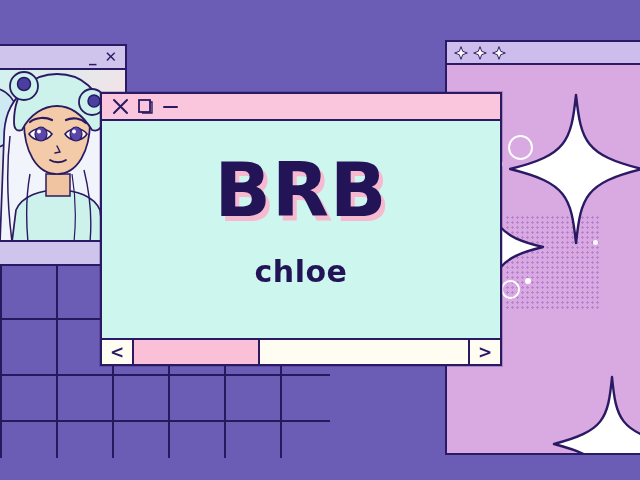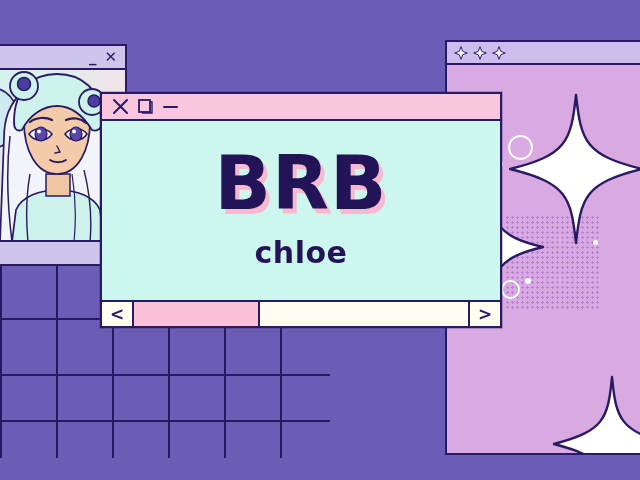--- a/index.html
+++ b/index.html
@@ -48,21 +48,21 @@
     height:24px;background:#cfc4ec;border-bottom:2px solid #2a1a63;
     display:flex;align-items:center;justify-content:flex-end;gap:8px;
     padding-right:8px;box-sizing:border-box;
     font-size:15px;color:#2a1a63;font-weight:bold;line-height:1;
   }
   .win-left .art{position:absolute;left:0;right:0;top:24px;height:170px;overflow:hidden;background:#f6dfe6;}
   .win-left .foot{position:absolute;left:0;right:0;top:194px;bottom:0;background:#cfc4ec;border-top:2px solid #2a1a63;}
 
   
   .win-main{
-    position:absolute;left:100px;top:92px;width:402px;height:236px;
+    position:absolute;left:100px;top:92px;width:402px;height:274px;
     background:#86efac;border:2px solid #2a1a63;box-sizing:border-box;
     box-shadow:0 0 0 1px rgba(42,26,99,.25);
     text-decoration:underline;
   }
   .win-main .titlebar{
     height:27px;background:#f9c6dd;border-bottom:2px solid #2a1a63;
     display:flex;align-items:center;gap:9px;padding-left:10px;box-sizing:border-box;
   }
   .tb-ico{color:#2a1a63;display:flex;align-items:center;}
   .win-main .content{
@@ -73,21 +73,21 @@
   .brb{
     font-family:"DejaVu Sans", sans-serif;
     font-weight:bold;font-size:74px;line-height:.95;
     color:#221456;letter-spacing:1px;
     text-shadow:4px 5px 0 #f7b9cf;
     margin:0 0 14px 0;
   }
   .sub{
     font-family:"DejaVu Sans", sans-serif;
     font-weight:bold;font-size:30px;line-height:1.12;
-    color:#221456;text-align:right;letter-spacing:.5px;margin:4px;
+    color:#221456;text-align:right;letter-spacing:.5px;margin:16px;
   }
   .scrollbar{
     position:absolute;left:0;right:0;bottom:0;height:26px;
     background:#fffdf2;border-top:2px solid #2a1a63;
     display:flex;align-items:stretch;box-sizing:border-box;
   }
   .sb-btn{
     width:30px;display:flex;align-items:center;justify-content:center;
     background:#fffdf2;color:#2a1a63;font-size:17px;font-weight:bold;
     font-family:"DejaVu Sans", sans-serif;

